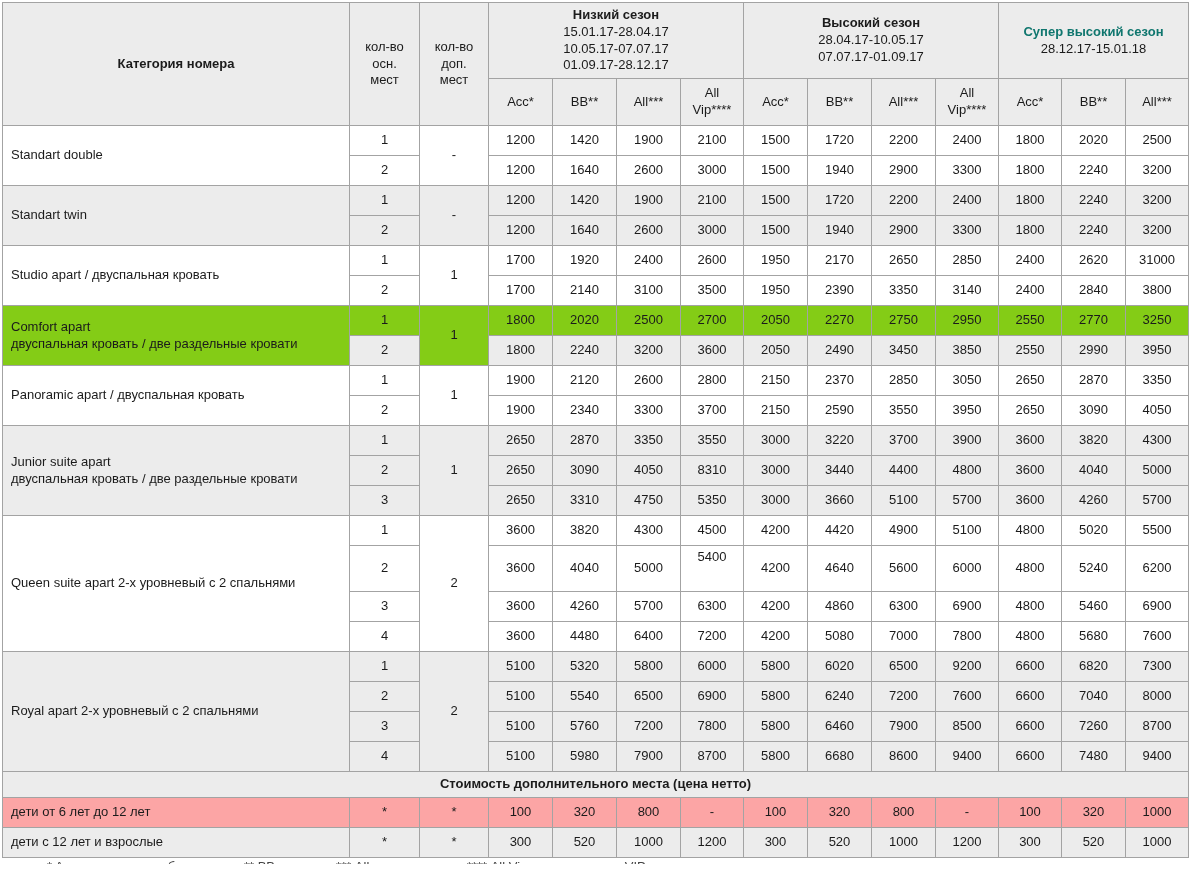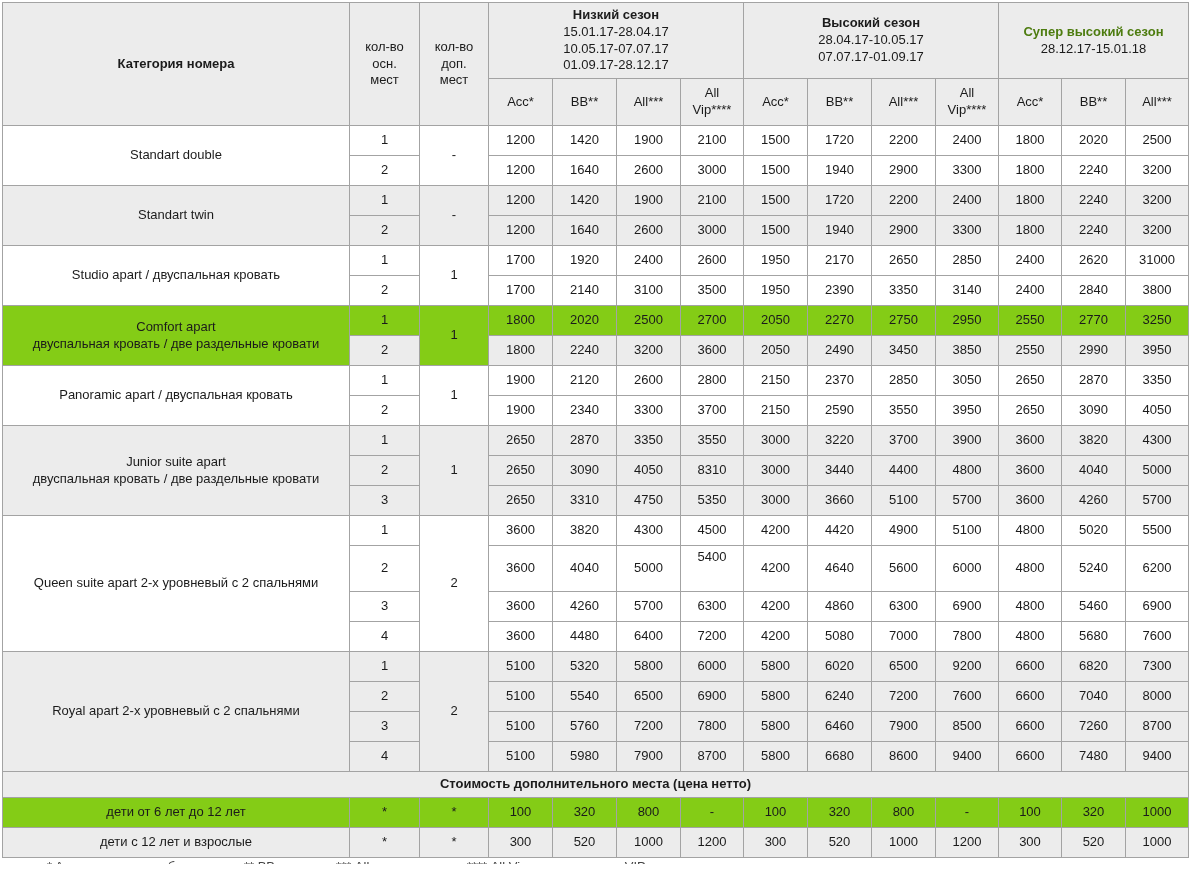--- a/index.html
+++ b/index.html
@@ -13,21 +13,21 @@
     vertical-align:middle;
     padding:2px 3px;
     overflow:hidden;
   }
   thead th { background:#ececec; font-weight:normal; }
   tr.h1 { height:76px; }
   tr.h2 th { height:42px; }
   .cat-h { font-weight:bold; }
   .season-title { font-weight:bold; }
   .pre { white-space:pre-line; }
-  td.cat { text-align:center; padding:3px 8px; }
+  td.cat { text-align:left; padding:3px 8px; }
   tr.data { height:30px; }
   tr.tall { height:46px; }
   td.vip-top { vertical-align:top; padding-top:3px; }
   tr.section td { background:#ececec; font-weight:bold; height:21px; }
   .footnote {
     height:5px; overflow:hidden; padding-left:45px; margin-top:1px;
     font:13px "Liberation Sans","DejaVu Sans",sans-serif; color:#444;
     white-space:nowrap;
   }
 </style>
@@ -65,21 +65,21 @@
           <div class="pre">15.01.17-28.04.17
 10.05.17-07.07.17
 01.09.17-28.12.17</div>
         </th>
         <th colspan="4">
           <div class="season-title">Высокий сезон</div>
           <div class="pre">28.04.17-10.05.17
 07.07.17-01.09.17</div>
         </th>
         <th colspan="3">
-          <div class="season-title" style="color: #4d7c0f;">Супер высокий сезон</div>
+          <div class="season-title" style="color: #0f766e;">Супер высокий сезон</div>
           <div class="pre">28.12.17-15.01.18</div>
         </th>
       </tr>
       <tr class="h2">
         <th class="pre">Acc*</th>
         <th class="pre">BB**</th>
         <th class="pre">All***</th>
         <th class="pre">All
 Vip****</th>
         <th class="pre">Acc*</th>
@@ -417,21 +417,21 @@
         <td>6680</td>
         <td>8600</td>
         <td>9400</td>
         <td>6600</td>
         <td>7480</td>
         <td>9400</td>
       </tr>
       <tr class="section">
         <td colspan="14">Стоимость дополнительного места (цена нетто)</td>
       </tr>
-      <tr class="data" style="background: #84cc16; padding-left: 32px;">
+      <tr class="data" style="background: #fca5a5; padding-left: 32px;">
         <td class="cat">дети от 6 лет до 12 лет</td>
         <td>*</td>
         <td>*</td>
         <td>100</td>
         <td>320</td>
         <td>800</td>
         <td>-</td>
         <td>100</td>
         <td>320</td>
         <td>800</td>

